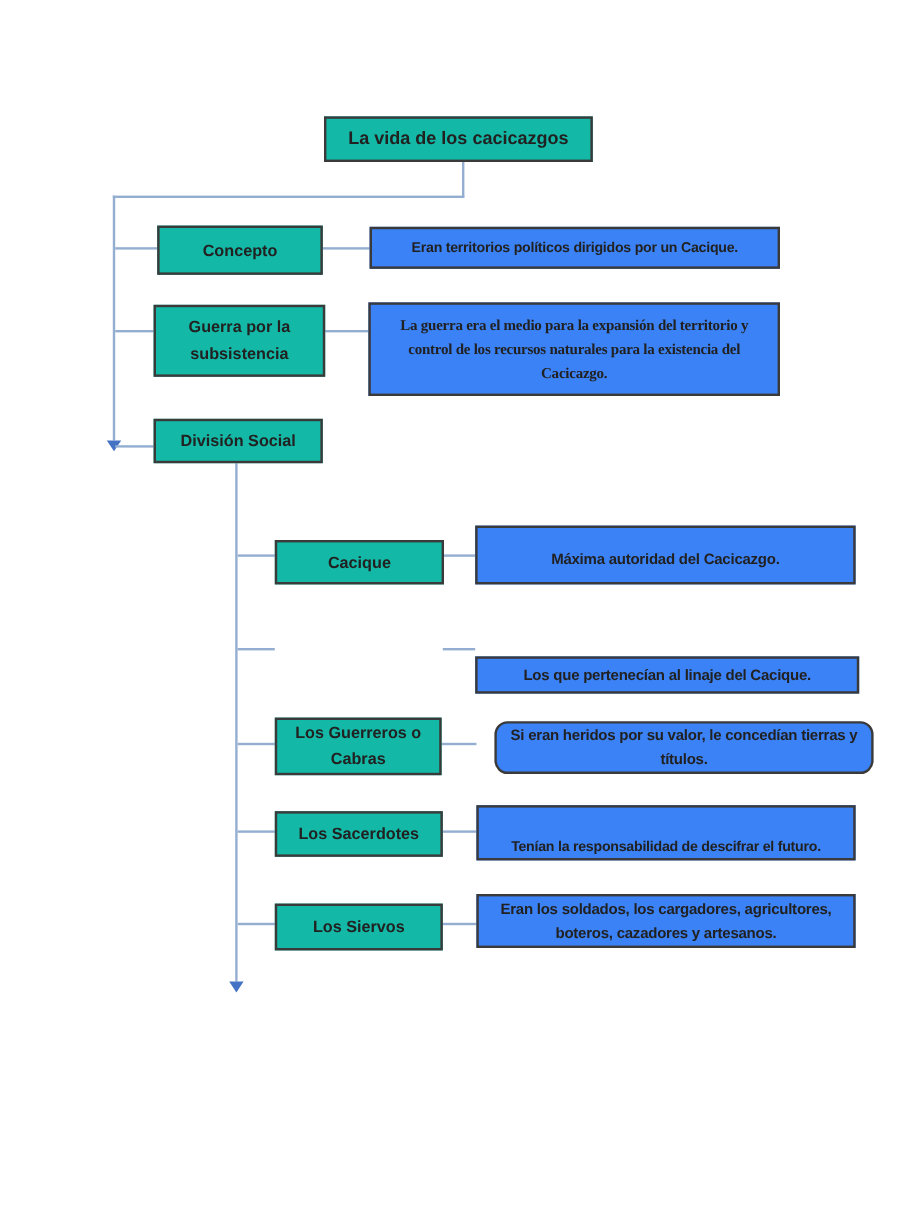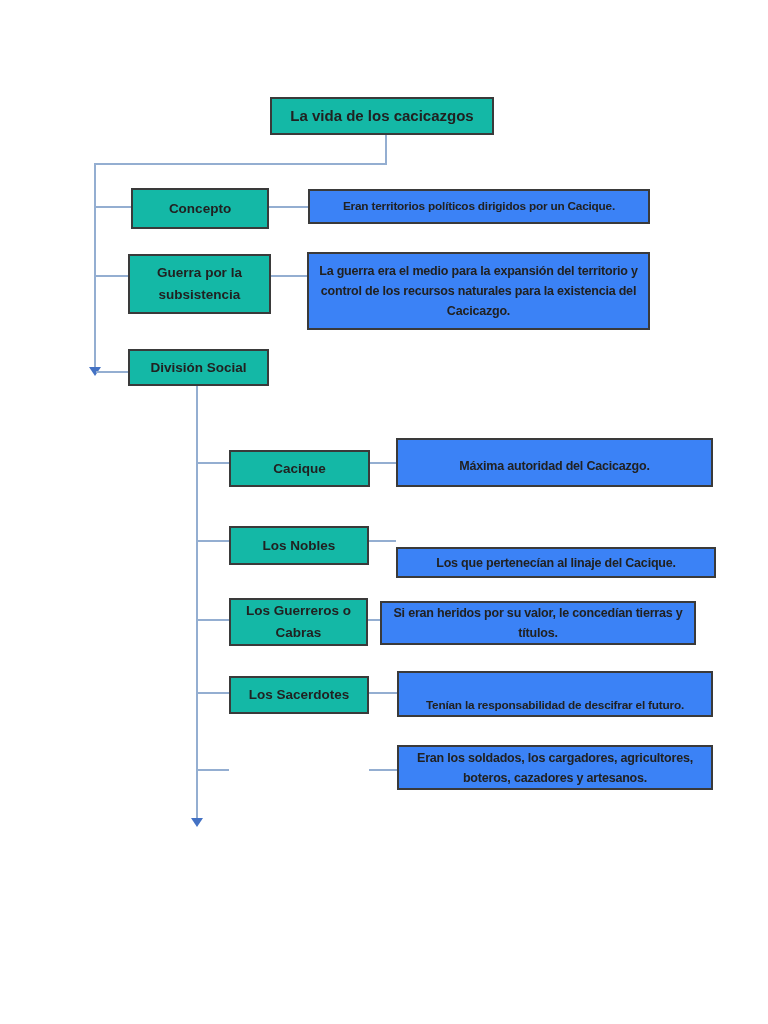--- a/index.html
+++ b/index.html
@@ -36,28 +36,28 @@
   .arrow-down{
     position:absolute;width:0;height:0;
     border-left:6px solid transparent;border-right:6px solid transparent;
     border-top:9px solid var(--arrow);
   }
   
   #box-title{left:270px;top:97px;width:224px;height:38px;font-size:15px;}
   #box-concepto{left:131px;top:188px;width:138px;height:41px;}
   #desc-concepto{left:308px;top:189px;width:342px;height:35px;}
   #box-guerra{left:128px;top:254px;width:143px;height:60px;}
-  #desc-guerra{left:307px;top:252px;width:343px;height:78px;}
+  #desc-guerra{left:307px;top:252px;width:343px;height:78px;font-family:Liberation Serif, serif;}
   #box-division{left:128px;top:349px;width:141px;height:37px;}
   #box-cacique{left:229px;top:450px;width:141px;height:37px;}
   #desc-cacique{left:396px;top:438px;width:317px;height:49px;padding-top:16px;}
   #box-nobles{left:229px;top:526px;width:140px;height:39px;}
   #desc-nobles{left:396px;top:547px;width:320px;height:31px;}
   #box-guerreros{left:229px;top:598px;width:139px;height:48px;}
-  #desc-guerreros{left:380px;top:601px;width:316px;height:44px;}
+  #desc-guerreros{left:412px;top:601px;width:316px;height:44px;border-radius:11px;}
   #box-sacerdotes{left:229px;top:676px;width:140px;height:38px;}
   #desc-sacerdotes{left:397px;top:671px;width:316px;height:46px;padding-top:23px;}
   #box-siervos{left:229px;top:753px;width:140px;height:39px;}
   #desc-siervos{left:397px;top:745px;width:316px;height:45px;}
   
   #ln-title-v{left:385px;top:135px;height:29px;}
   #ln-top-h{left:94px;top:163px;width:293px;}
   #ln-left-v{left:94px;top:163px;height:204px;}
   #ar-left{left:89px;top:367px;}
   #ln-concepto{left:96px;top:206px;width:35px;}
@@ -114,24 +114,24 @@
   <div class="desc oneline" id="desc-concepto">Eran territorios políticos dirigidos por un Cacique.</div>
 
   <div class="node" id="box-guerra">Guerra por la subsistencia</div>
   <div class="desc" id="desc-guerra">La guerra era el medio para la expansión del territorio y control de los recursos naturales para la existencia del Cacicazgo.</div>
 
   <div class="node" id="box-cacique">Cacique</div>
 
   <div class="node" id="box-division">División Social</div>
   <div class="desc top" id="desc-cacique">Máxima autoridad del Cacicazgo.</div>
 
-  <div class="node" id="box-nobles">Los Nobles</div>
   <div class="desc" id="desc-nobles">Los que pertenecían al linaje del Cacique.</div>
 
   <div class="node" id="box-guerreros">Los Guerreros o Cabras</div>
   <div class="desc" id="desc-guerreros">Si eran heridos por su valor, le concedían tierras y títulos.</div>
 
   <div class="node" id="box-sacerdotes">Los Sacerdotes</div>
   <div class="desc top oneline" id="desc-sacerdotes">Tenían la responsabilidad de descifrar el futuro.</div>
 
+  <div class="node" id="box-siervos">Los Siervos</div>
   <div class="desc" id="desc-siervos">Eran los soldados, los cargadores, agricultores, boteros, cazadores y artesanos.</div>
 
 </div>
 
 </body></html>

